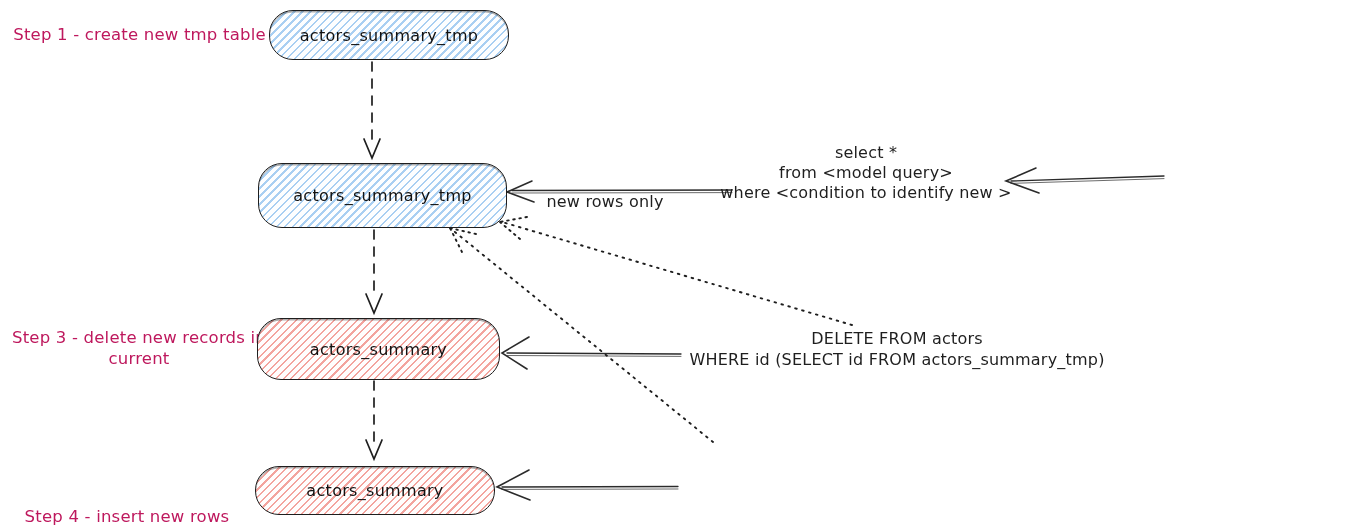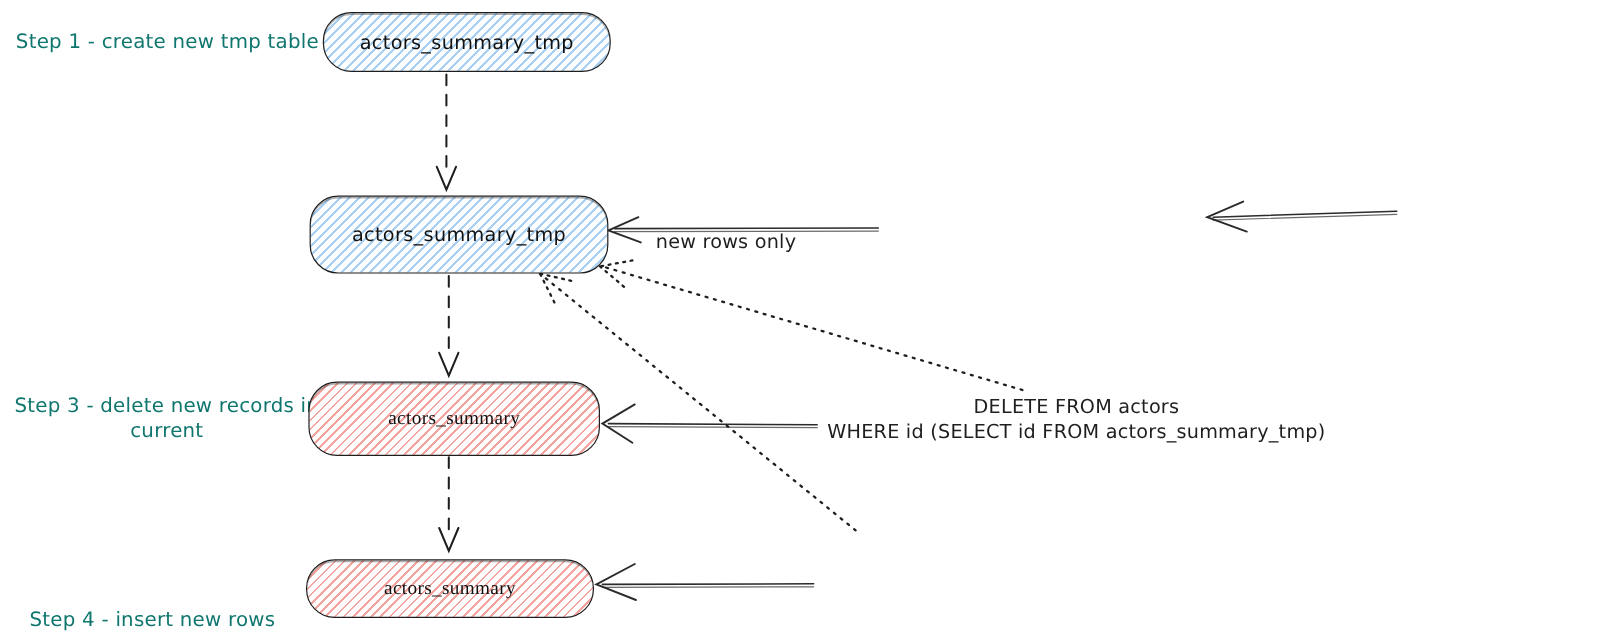--- a/index.html
+++ b/index.html
@@ -3,36 +3,35 @@
 <meta charset="utf-8">
 <style>
   html,body{margin:0;padding:0;background:#fff;}
   .canvas{
     position:relative;width:1345px;height:528px;background:#ffffff;overflow:hidden;
     font-family:"DejaVu Sans","Liberation Sans",sans-serif;color:#1e1e1e;
   }
   .arrows{position:absolute;left:0;top:0;width:1345px;height:528px;pointer-events:none;}
   .step-label{
     position:absolute;font-size:16.5px;line-height:21px;text-align:center;
-    white-space:pre-line;color:#0f766e;letter-spacing:.2px;
+    white-space:pre-line;color:#be185d;letter-spacing:.2px;
   }
   .node{
     position:absolute;border:1.7px solid #1e1e1e;border-radius:24px;
     display:flex;align-items:center;justify-content:center;
     font-size:16px;letter-spacing:.3px;color:#111;
     box-shadow:inset 0 1.5px 0 rgba(30,30,30,.35);
   }
   .node.blue{
     background-color:#fdfeff;
     background-image:repeating-linear-gradient(135deg,#a9cff2 0px,#a9cff2 1.8px,rgba(255,255,255,0) 1.8px,rgba(255,255,255,0) 5.6px);
   }
   .node.red{
     background-color:#fffdfd;
     background-image:repeating-linear-gradient(135deg,#f3a49e 0px,#f3a49e 1.6px,rgba(255,255,255,0) 1.6px,rgba(255,255,255,0) 5.4px);
-    font-family:Liberation Serif, serif;
   }
   .annotation{
     position:absolute;font-size:16px;line-height:20px;text-align:center;
     white-space:pre-line;color:#1e1e1e;letter-spacing:.2px;
   }
   .annotation.sql{line-height:21px;}
   .diamond-wrap{
     position:absolute;left:1171px;top:93px;width:160px;height:160px;
     display:flex;align-items:center;justify-content:center;
   }
@@ -112,19 +111,22 @@
   </div>
   <div class="node red" style="left:257px;top:318px;width:241px;height:60px;">
     <span>actors_summary</span>
   </div>
   <div class="node red" style="left:255px;top:466px;width:238px;height:47px;">
     <span>actors_summary</span>
   </div>
 
   <div class="annotation" style="left:545px;top:192px;width:120px;text-align:center;">new rows only</div>
 
+  <div class="annotation" style="left:701px;top:143px;width:330px;">select *
+from &lt;model query&gt;
+where &lt;condition to identify new &gt;</div>
 
   <div class="annotation sql" style="left:667px;top:328px;width:460px;">DELETE FROM actors
 WHERE id (SELECT id FROM actors_summary_tmp)</div>
 
 
 
 </div>
 
 </body></html>

